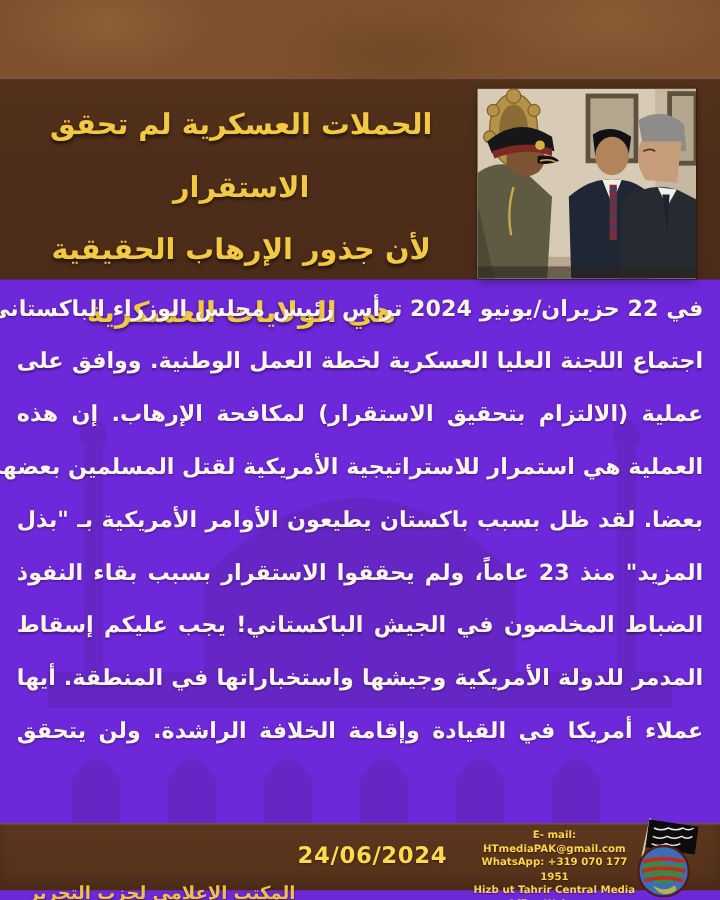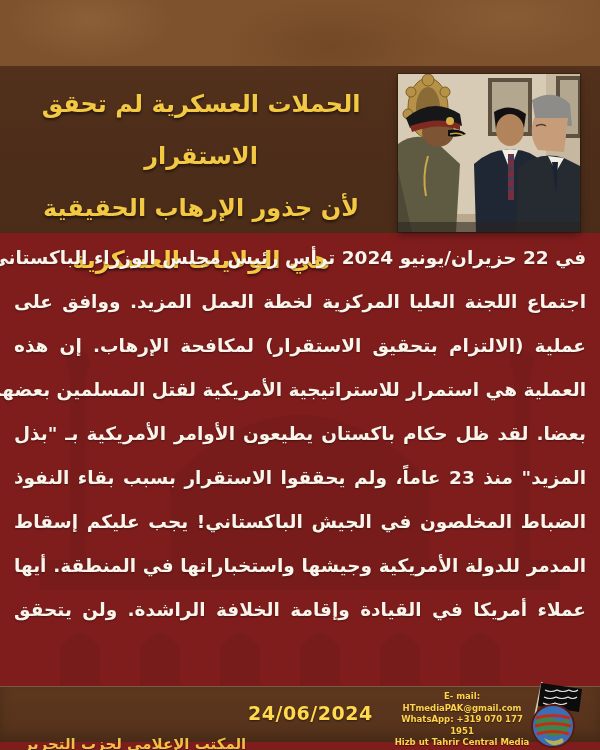--- a/index.html
+++ b/index.html
@@ -1,18 +1,18 @@
 <!DOCTYPE html>
 <html lang="ar"><head>
 <meta charset="utf-8">
 <style>
   html,body{margin:0;padding:0;background:#3a2313;}
   .poster{
     position:relative;width:600px;height:750px;overflow:hidden;
-    background:#7f1d1d;
+    background:#6d28d9;
     font-family:"DejaVu Sans",sans-serif;
   }
   
   .bg-top{
     position:absolute;left:0;top:0;width:600px;height:66px;
     background:
       radial-gradient(120px 60px at 15% 30%, rgba(255,220,170,.10), transparent 70%),
       radial-gradient(160px 70px at 55% 70%, rgba(60,30,10,.18), transparent 70%),
       radial-gradient(140px 60px at 85% 25%, rgba(255,220,170,.08), transparent 70%),
       #7e522c;
@@ -148,24 +148,24 @@
         <path d="M120 94 Q142 76 166 84 L182 92 L182 158 L118 158 Z" fill="#262a31"></path>
         <path d="M150 82 L158 98 L166 84 Z" fill="#f2efe6"></path>
         <path d="M154 88 L160 88 L158 120 Z" fill="#1c2330"></path>
       </g>
       <rect y="148" width="182" height="10" fill="#2a241f" opacity=".55"></rect>
     </svg>
   </div>
 
   <div class="body-text">
     <div class="bline">في 22 حزيران/يونيو 2024 ترأس رئيس مجلس الوزراء الباكستاني</div>
-    <div class="bline">اجتماع اللجنة العليا المركزية لخطة العمل المزيد. ووافق على</div>
+    <div class="bline">اجتماع اللجنة العليا العسكرية لخطة العمل الوطنية. ووافق على</div>
     <div class="bline">عملية (الالتزام بتحقيق الاستقرار) لمكافحة الإرهاب. إن هذه</div>
     <div class="bline">العملية هي استمرار للاستراتيجية الأمريكية لقتل المسلمين بعضهم</div>
-    <div class="bline">بعضا. لقد ظل حكام باكستان يطيعون الأوامر الأمريكية بـ "بذل</div>
+    <div class="bline">بعضا. لقد ظل بسبب باكستان يطيعون الأوامر الأمريكية بـ "بذل</div>
     <div class="bline">المزيد" منذ 23 عاماً، ولم يحققوا الاستقرار بسبب بقاء النفوذ</div>
     <div class="bline">الضباط المخلصون في الجيش الباكستاني! يجب عليكم إسقاط</div>
     <div class="bline">المدمر للدولة الأمريكية وجيشها واستخباراتها في المنطقة. أيها</div>
     <div class="bline">عملاء أمريكا في القيادة وإقامة الخلافة الراشدة. ولن يتحقق</div>
   </div>
 
   <div class="footer-band"></div>
 
   <div class="office">
     <div>المكتب الإعلامي لحزب التحرير</div>

